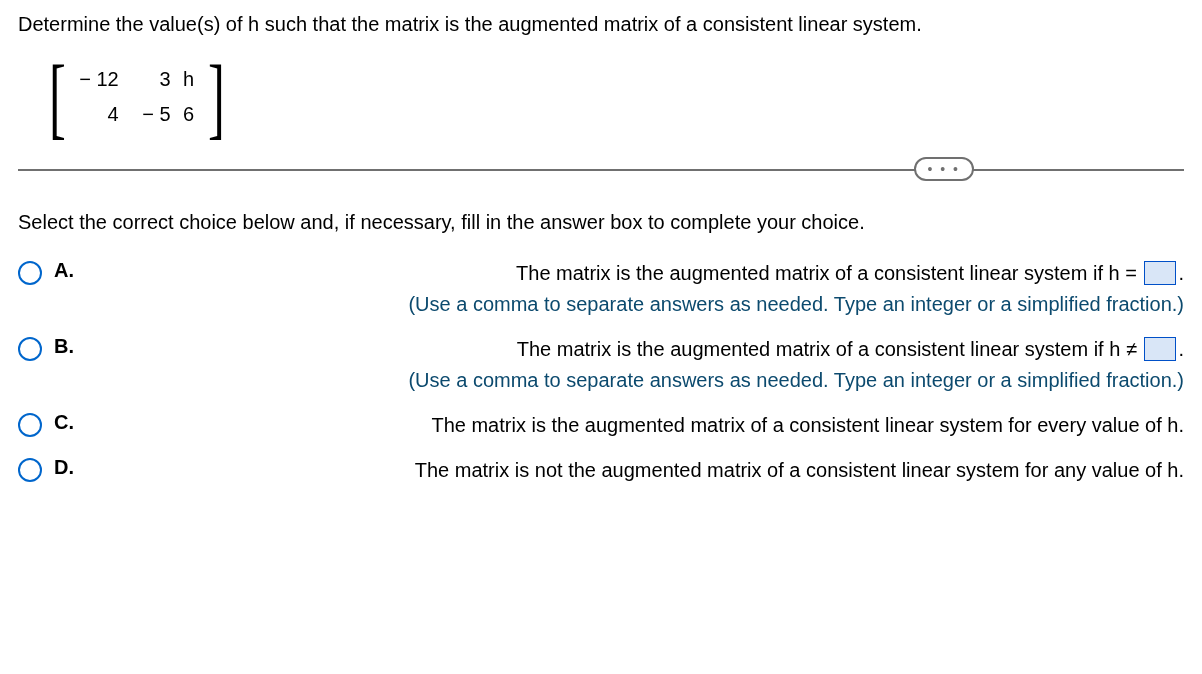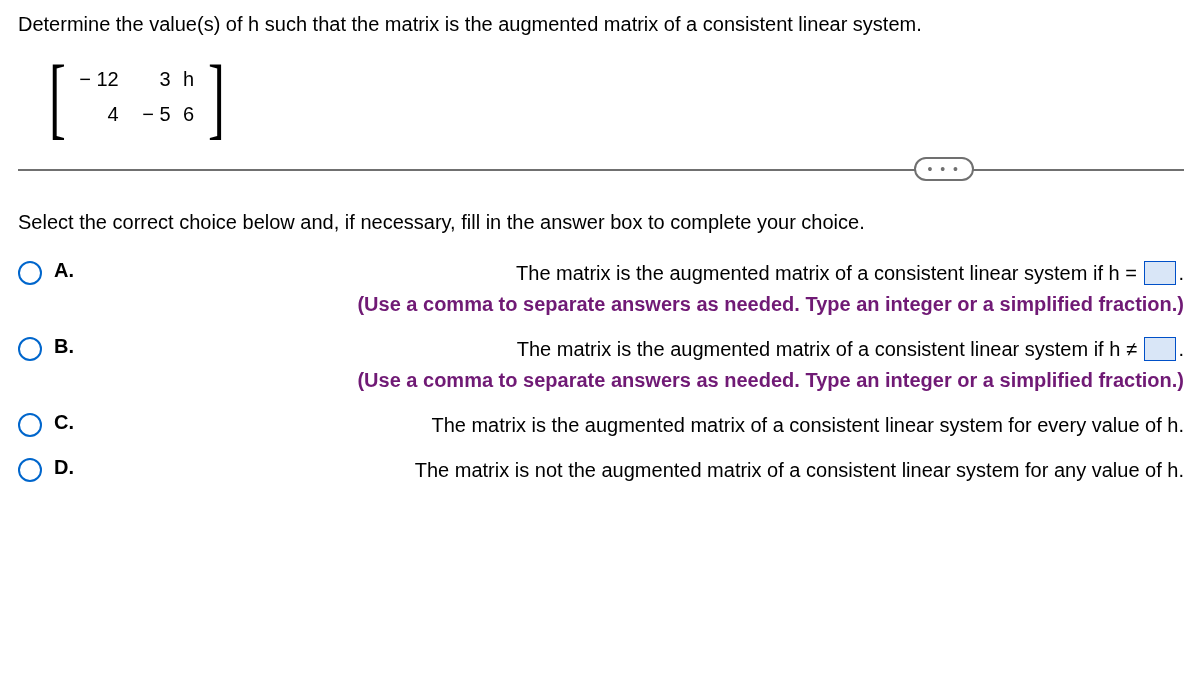--- a/index.html
+++ b/index.html
@@ -92,22 +92,21 @@
   width: 28px;
   flex-shrink: 0;
   padding-top: 1px;
 }
 .choice-body {
   flex: 1;
   line-height: 1.55;
   text-align: right;
 }
 .hint {
-  color: #701a75;
-  font-weight: bold;
+  color: #0c4a6e;
 }
 .answer-box {
   display: inline-block;
   width: 30px;
   height: 22px;
   border: 1px solid #0050c8;
   background: #d9e6f7;
   vertical-align: middle;
   margin: 0 2px;
   position: relative;

